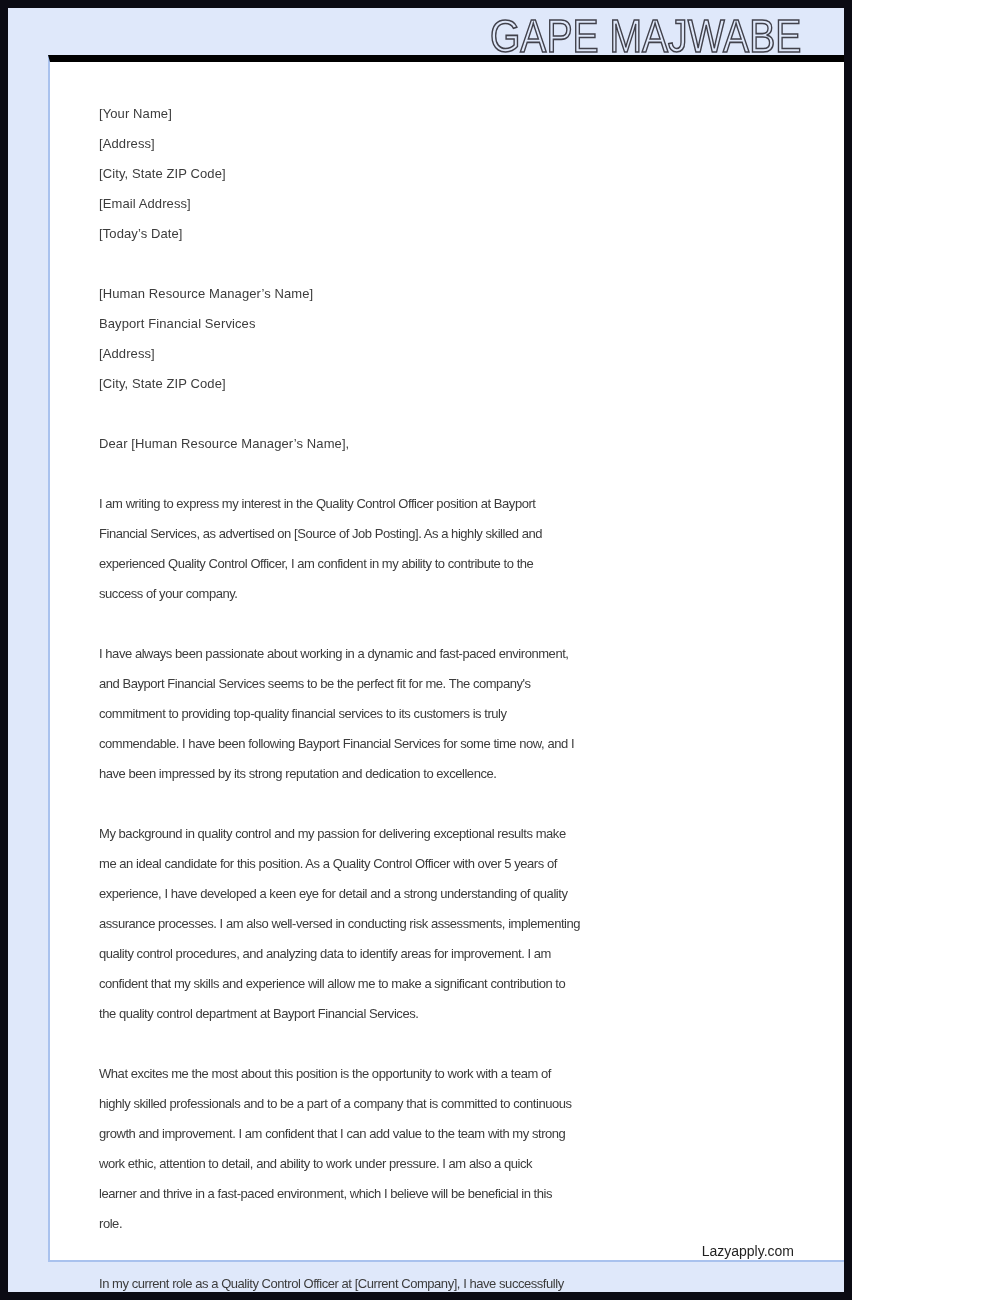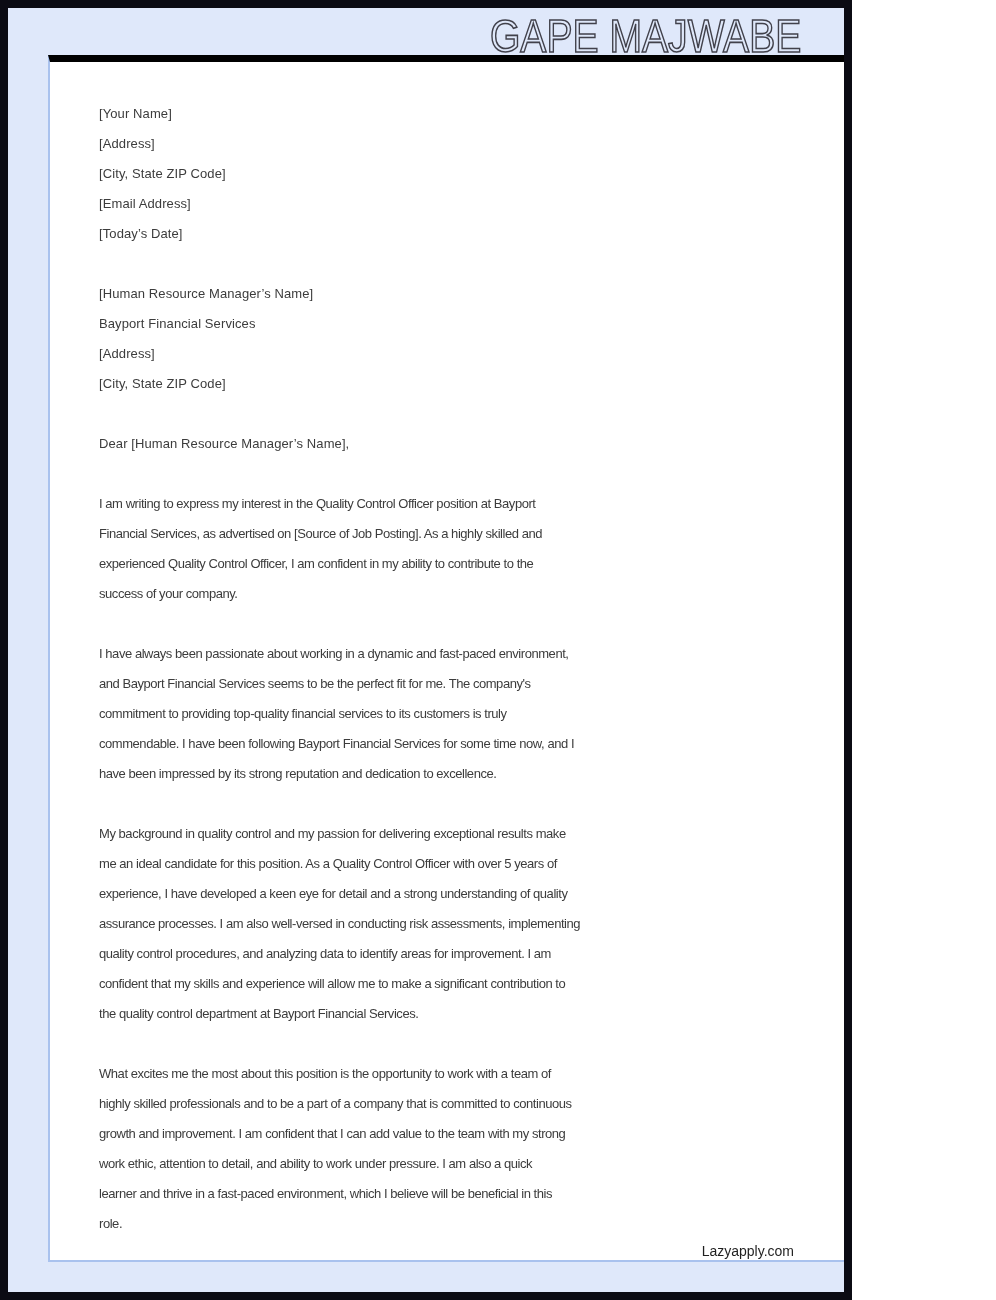--- a/index.html
+++ b/index.html
@@ -128,18 +128,19 @@
 confident that my skills and experience will allow me to make a significant contribution to
 the quality control department at Bayport Financial Services.</div>
 
     <div class="block para">What excites me the most about this position is the opportunity to work with a team of
 highly skilled professionals and to be a part of a company that is committed to continuous
 growth and improvement. I am confident that I can add value to the team with my strong
 work ethic, attention to detail, and ability to work under pressure. I am also a quick
 learner and thrive in a fast-paced environment, which I believe will be beneficial in this
 role.</div>
 
+    <div class="block para">In my current role as a Quality Control Officer at [Current Company], I have successfully</div>
   </div>
 
   <a class="watermark">Lazyapply.com</a>
 
   <div class="frame"></div>
 </div>
 
 </body></html>

